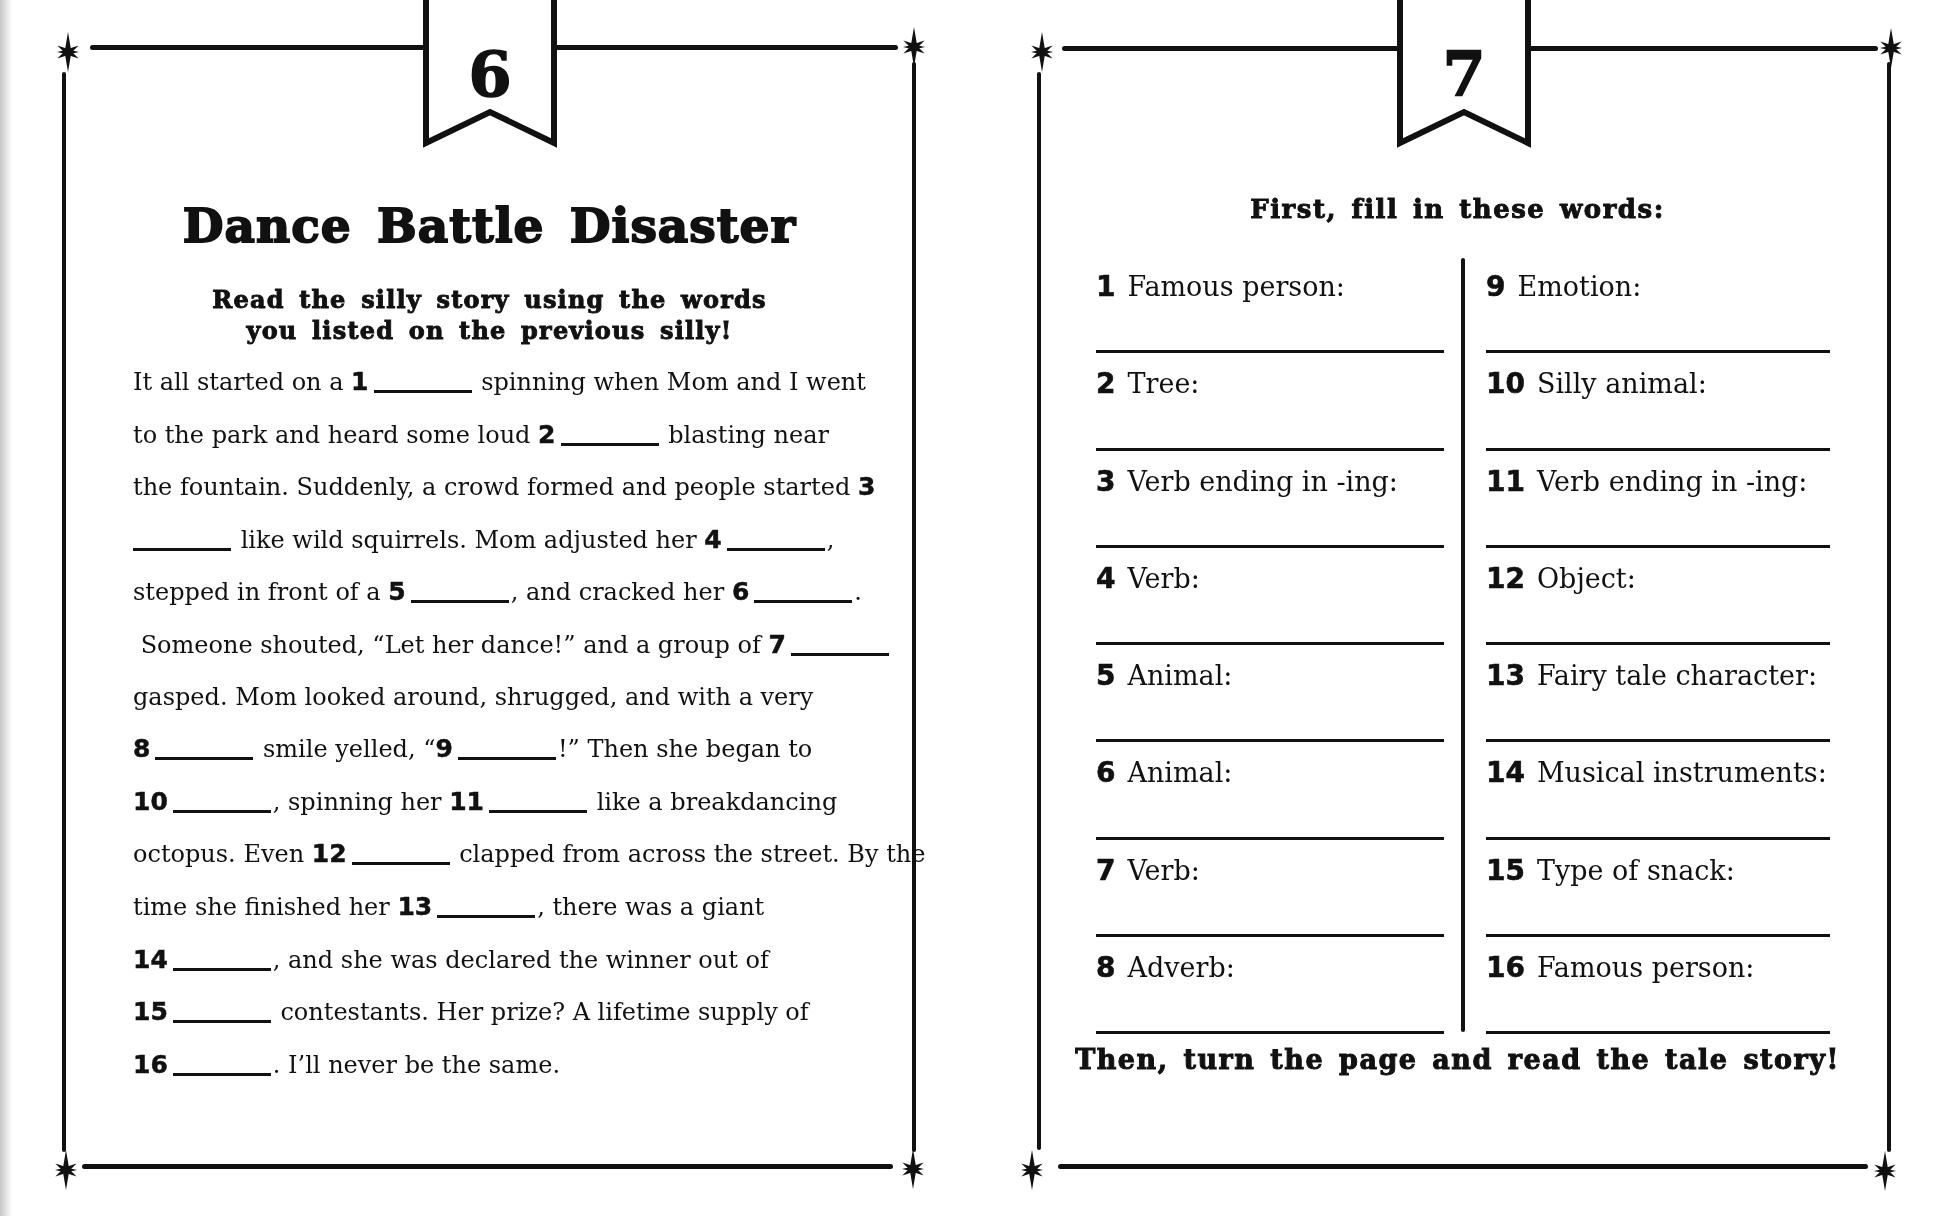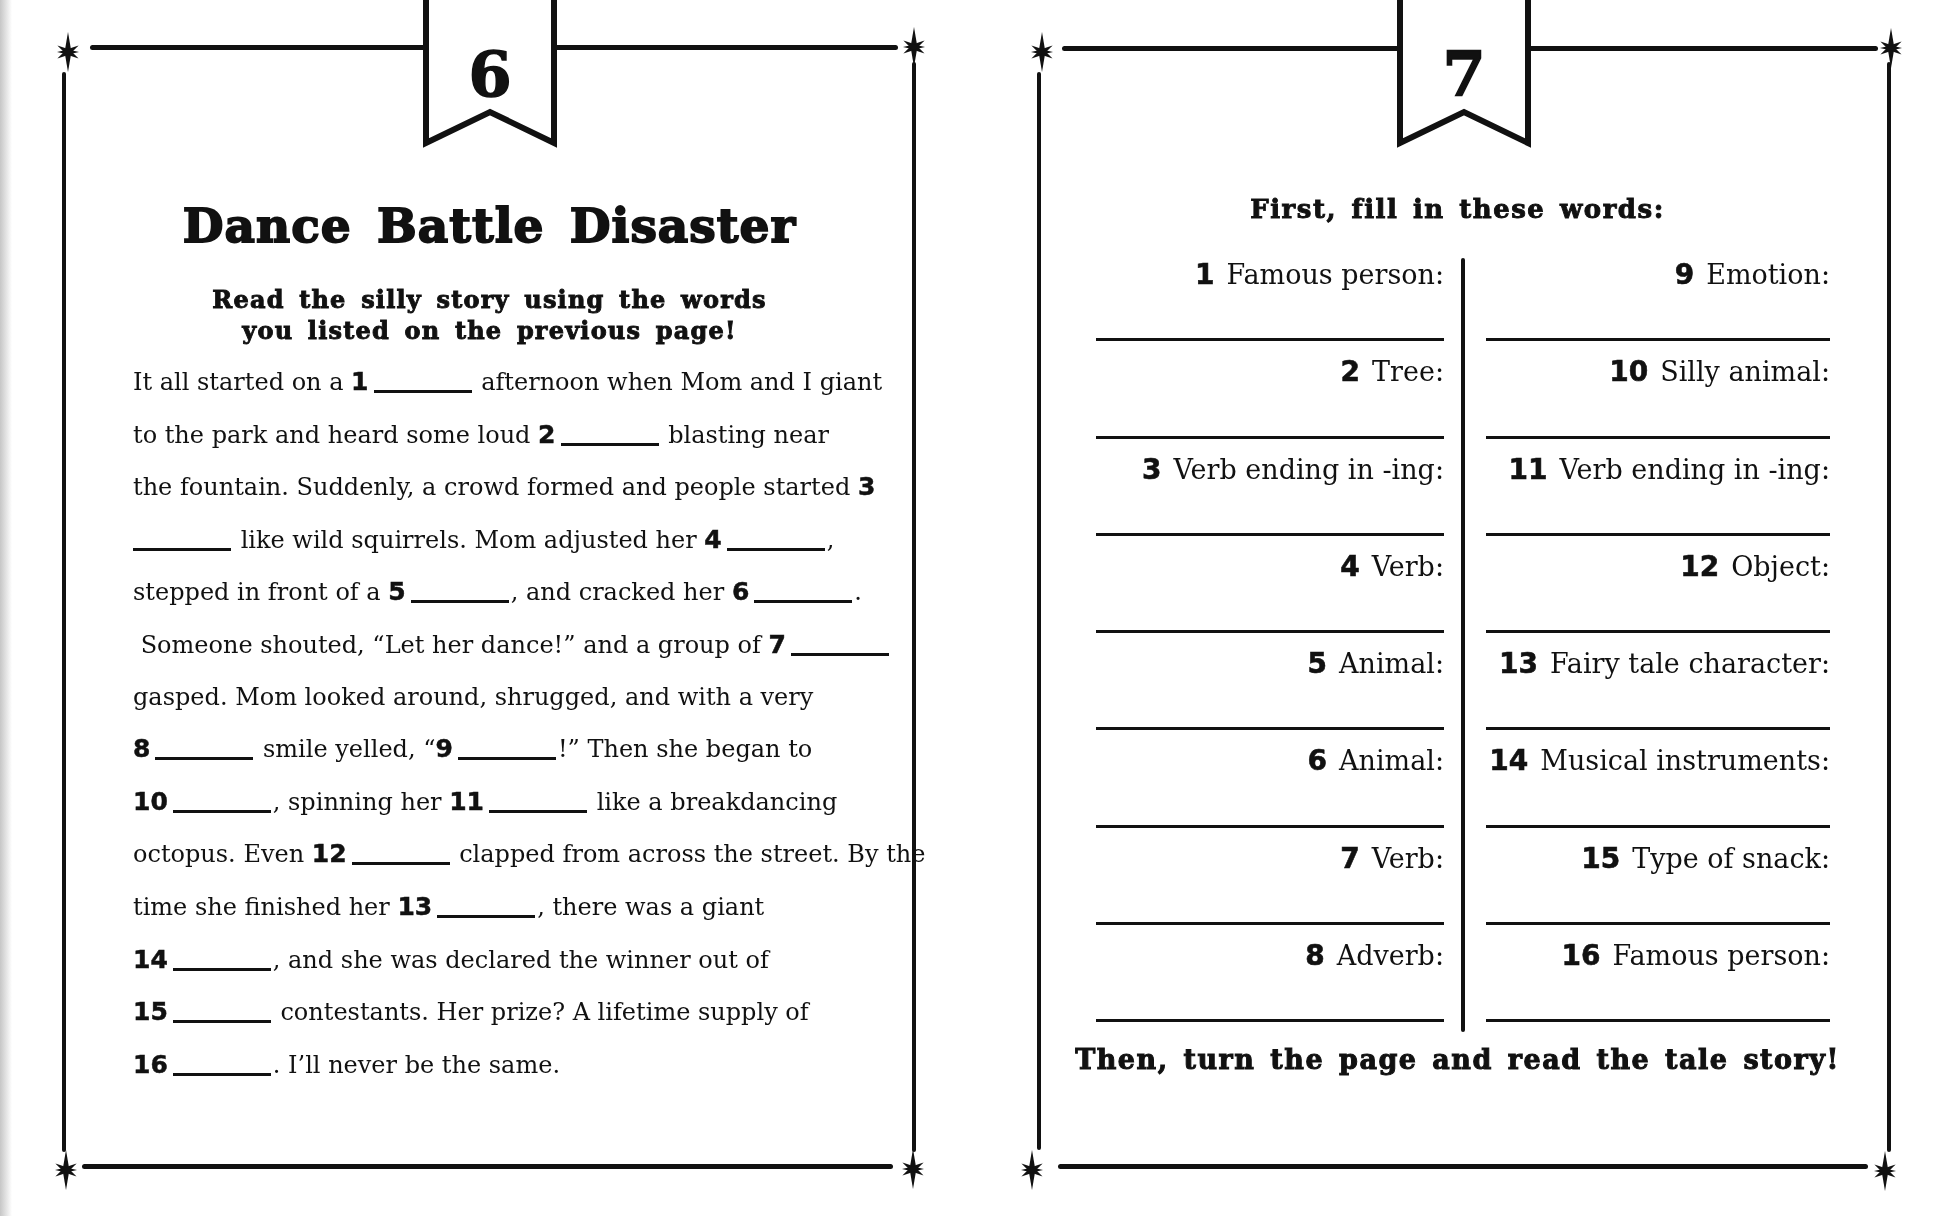--- a/index.html
+++ b/index.html
@@ -57,21 +57,21 @@
   .blank{display:inline-block;width:98px;height:4px;border-bottom:3px solid var(--ink);
     vertical-align:-3px;margin:0 2px 0 5px;}
   .blank.bare{margin-left:0;}
 
   
   .rp-center{position:absolute;left:1032px;width:851px;text-align:center;}
   #heading{top:194px;font-size:26px;letter-spacing:1.5px;word-spacing:4px;
     -webkit-text-stroke:0.9px var(--ink);}
   #footer{top:1044px;font-size:27px;letter-spacing:1.5px;word-spacing:4px;
     -webkit-text-stroke:1px var(--ink);}
-  .word-col{position:absolute;top:244px;text-align:right;}
+  .word-col{position:absolute;top:256px;}
   #col-left{left:1096px;width:348px;}
   #col-right{left:1486px;width:344px;}
   .word-row{position:relative;height:97.3px;padding-top:14px;box-sizing:border-box;}
   .word-num{font-family:var(--sans);font-weight:700;font-size:28px;
     -webkit-text-stroke:0.6px var(--ink);}
   .word-label{font-family:var(--serif);font-weight:400;font-size:27px;margin-left:12px;}
   .answer-line{position:absolute;left:0;right:0;bottom:0;height:3px;background:var(--ink);}
   #divider{position:absolute;left:1461px;top:258px;width:4px;height:774px;
     background:var(--ink);border-radius:2px;}
 </style>
@@ -99,24 +99,24 @@
 <div class="banner" id="banner-right">
   <svg width="134" height="154" viewBox="0 0 134 154">
     <polygon points="3,-10 131,-10 131,143 67,112 3,143" fill="#ffffff" stroke="#111111" stroke-width="6"></polygon>
   </svg>
   <div class="banner-num">7</div>
 </div>
 
 <h1 class="lp-center slab" id="title">Dance Battle Disaster</h1>
 <div class="lp-center slab" id="subtitle">
   <div>Read the silly story using the words</div>
-  <div>you listed on the previous page!</div>
+  <div>you listed on the previous silly!</div>
 </div>
 <div id="story">
-    <div class="story-line"><span class="story-textseg">It all started on a </span><span class="story-num">1</span><span class="blank"></span><span class="story-textseg"> afternoon when Mom and I giant</span></div>
+    <div class="story-line"><span class="story-textseg">It all started on a </span><span class="story-num">1</span><span class="blank"></span><span class="story-textseg"> spinning when Mom and I went</span></div>
     <div class="story-line"><span class="story-textseg">to the park and heard some loud </span><span class="story-num">2</span><span class="blank"></span><span class="story-textseg"> blasting near</span></div>
     <div class="story-line"><span class="story-textseg">the fountain. Suddenly, a crowd formed and people started </span><span class="story-num">3</span></div>
     <div class="story-line"><span class="blank bare"></span><span class="story-textseg"> like wild squirrels. Mom adjusted her </span><span class="story-num">4</span><span class="blank"></span><span class="story-textseg">,</span></div>
     <div class="story-line"><span class="story-textseg">stepped in front of a </span><span class="story-num">5</span><span class="blank"></span><span class="story-textseg">, and cracked her </span><span class="story-num">6</span><span class="blank"></span><span class="story-textseg">.</span></div>
     <div class="story-line"><span class="story-textseg"> Someone shouted, “Let her dance!” and a group of </span><span class="story-num">7</span><span class="blank"></span></div>
     <div class="story-line"><span class="story-textseg">gasped. Mom looked around, shrugged, and with a very</span></div>
     <div class="story-line"><span class="story-num">8</span><span class="blank"></span><span class="story-textseg"> smile yelled, “</span><span class="story-num">9</span><span class="blank"></span><span class="story-textseg">!” Then she began to</span></div>
     <div class="story-line"><span class="story-num">10</span><span class="blank"></span><span class="story-textseg">, spinning her </span><span class="story-num">11</span><span class="blank"></span><span class="story-textseg"> like a breakdancing</span></div>
     <div class="story-line"><span class="story-textseg">octopus. Even </span><span class="story-num">12</span><span class="blank"></span><span class="story-textseg"> clapped from across the street. By the</span></div>
     <div class="story-line"><span class="story-textseg">time she finished her </span><span class="story-num">13</span><span class="blank"></span><span class="story-textseg">, there was a giant</span></div>

